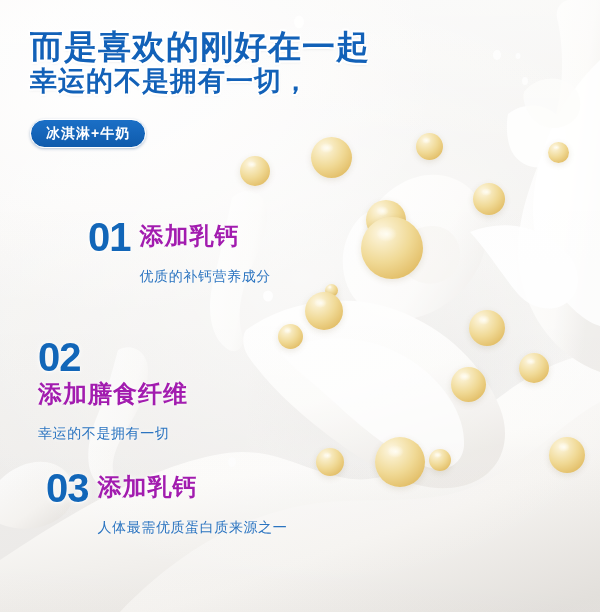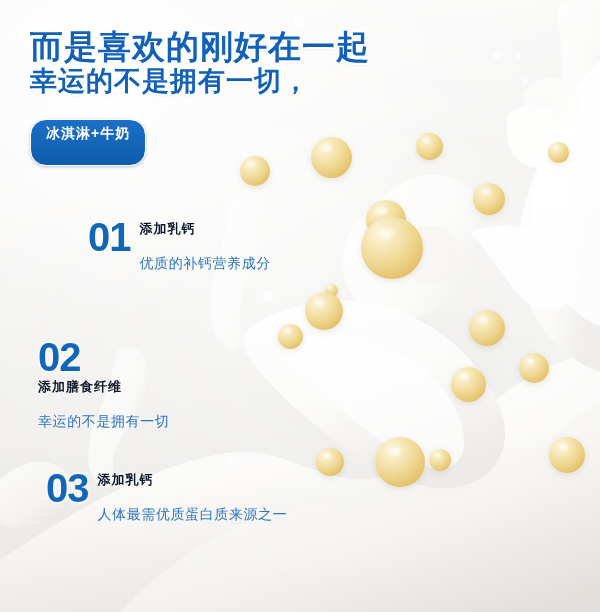--- a/index.html
+++ b/index.html
@@ -85,21 +85,21 @@
   }
   .hl-1 { font-size: 27px; }
   .hl-2 { font-size: 33px; margin-top: 4px; }
 
   .badge {
     position: absolute;
     left: 30px;
     top: 119px;
     z-index: 6;
     display: inline-block;
-    padding: 5px 15px 22px;
+    padding: 5px 15px 4px;
     border-radius: 16px;
     background: linear-gradient(to bottom, #1b6fc6 0%, #0f5bac 100%);
     color: #ffffff;
     font-size: 14px;
     font-weight: bold;
     letter-spacing: 1px;
     box-shadow: 0 1px 3px rgba(10,60,120,0.30);
     border: 1.5px solid #ffffff;
   }
 
@@ -114,23 +114,23 @@
     font-size: 40px;
     font-weight: bold;
     color: #1266b8;
     line-height: 0.94;
     letter-spacing: -1px;
     margin-right: 9px;
     text-shadow: 0 1px 2px rgba(255,255,255,0.9), 0 0 6px rgba(255,255,255,0.85);
   }
   .feature-text { padding-top: 3px; }
   .feature-title {
-    font-size: 13px;
-    font-weight: bold;
-    color: #0f172a;
+    font-size: 24px;
+    font-weight: bold;
+    color: #a21caf;
     letter-spacing: 1px;
     line-height: 1.15;
     white-space: nowrap;
     text-shadow: 0 0 5px rgba(255,255,255,0.9);
   }
   .feature-sub {
     font-size: 14px;
     color: #2b74c0;
     letter-spacing: 0.6px;
     line-height: 1.25;

